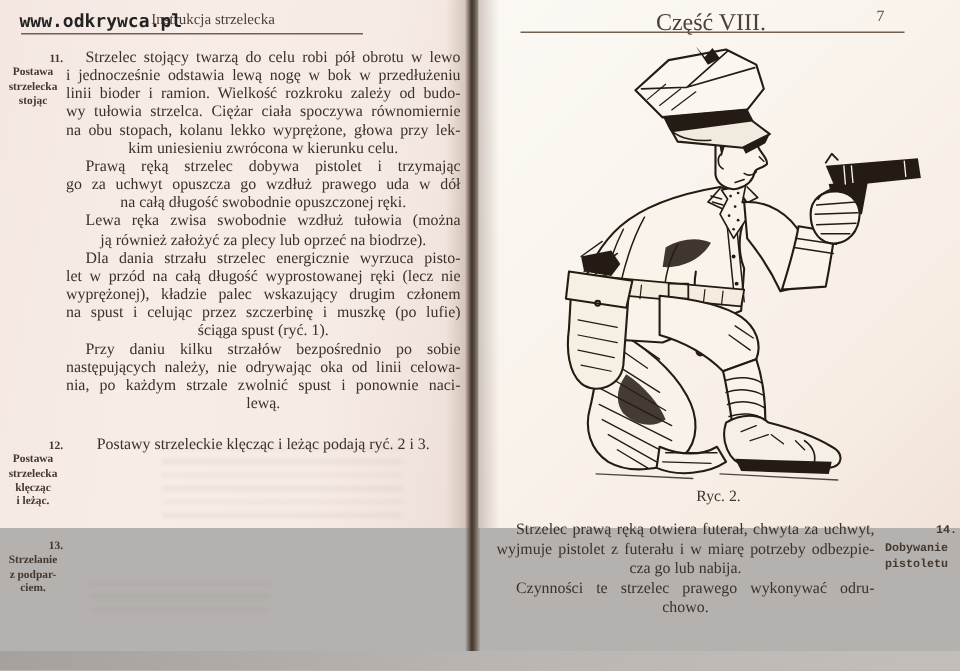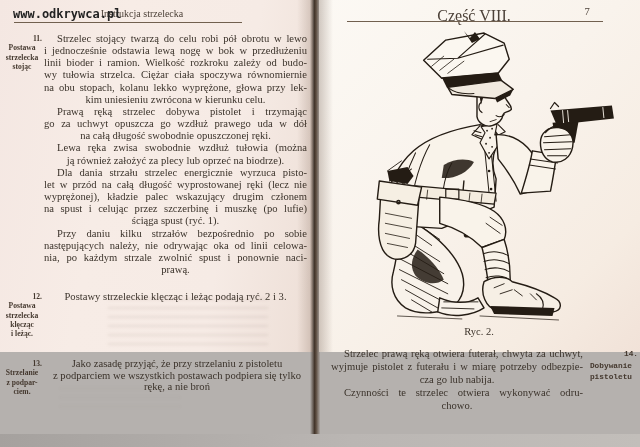--- a/index.html
+++ b/index.html
@@ -133,31 +133,26 @@
           <div class="tline j ind">Dla dania strzału strzelec energicznie wyrzuca pisto-</div>
           <div class="tline j">let w przód na całą długość wyprostowanej ręki (lecz nie</div>
           <div class="tline j">wyprężonej), kładzie palec wskazujący drugim członem</div>
           <div class="tline j">na spust i celując przez szczerbinę i muszkę (po lufie)</div>
           <div class="tline">ściąga spust (ryć. 1).</div>
         </div>
       <div class="para">
           <div class="tline j ind">Przy daniu kilku strzałów bezpośrednio po sobie</div>
           <div class="tline j">następujących należy, nie odrywając oka od linii celowa-</div>
           <div class="tline j">nia, po każdym strzale zwolnić spust i ponownie naci-</div>
-          <div class="tline">prawą.</div>
+          <div class="tline">lewą.</div>
         </div>
     </div>
 
     <div class="item12 para">
         <div class="tline">Postawy strzeleckie klęcząc i leżąc podają ryć. 2 i 3.</div>
-      </div>
-    <div class="item13 para">
-        <div class="tline">Jako zasadę przyjąć, że przy strzelaniu z pistoletu</div>
-        <div class="tline">z podparciem we wszystkich postawach podpiera się tylko</div>
-        <div class="tline">rękę, a nie broń</div>
       </div>
 
     <div class="ghost"></div>
     <div class="ghost2"></div>
   </div>
 
   <div class="watermark">www.odkrywca.pl</div>
 
   <div class="gutter"></div>
 
@@ -265,21 +260,21 @@
     </figure>
     <div class="fig-cap">Ryc. 2.</div>
 
     <div class="rp-body">
       <div class="para">
           <div class="tline j ind">Strzelec prawą ręką otwiera futerał, chwyta za uchwyt,</div>
           <div class="tline j">wyjmuje pistolet z futerału i w miarę potrzeby odbezpie-</div>
           <div class="tline">cza go lub nabija.</div>
         </div>
       <div class="para">
-          <div class="tline j ind">Czynności te strzelec otwiera wykonywać odru-</div>
+          <div class="tline j ind">Czynności te strzelec prawego wykonywać odru-</div>
           <div class="tline">chowo.</div>
         </div>
     </div>
 
     <div class="mnote mnote-right" style="top:349px">
       <div class="mnum">14.</div>
       <div>
           <div class="tline">Dobywanie</div>
           <div class="tline">pistoletu</div>
         </div>

